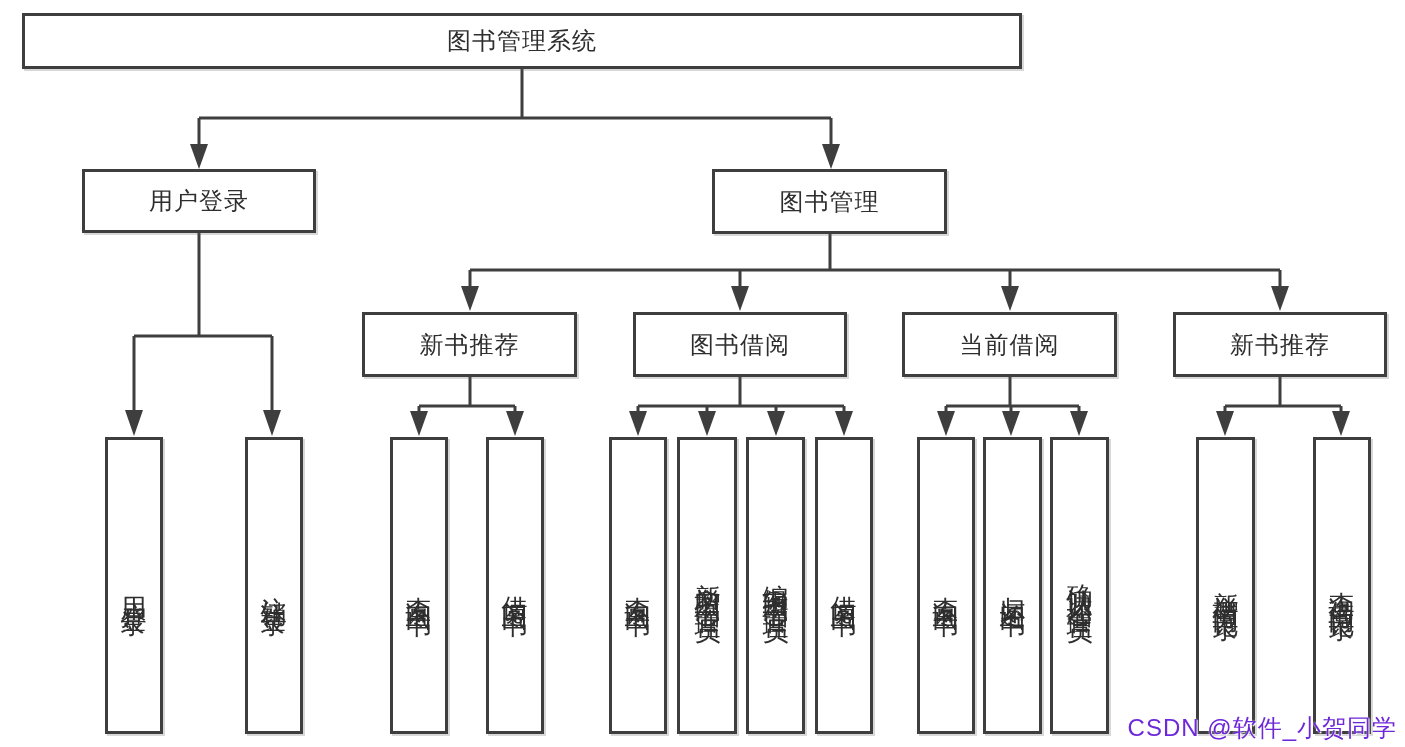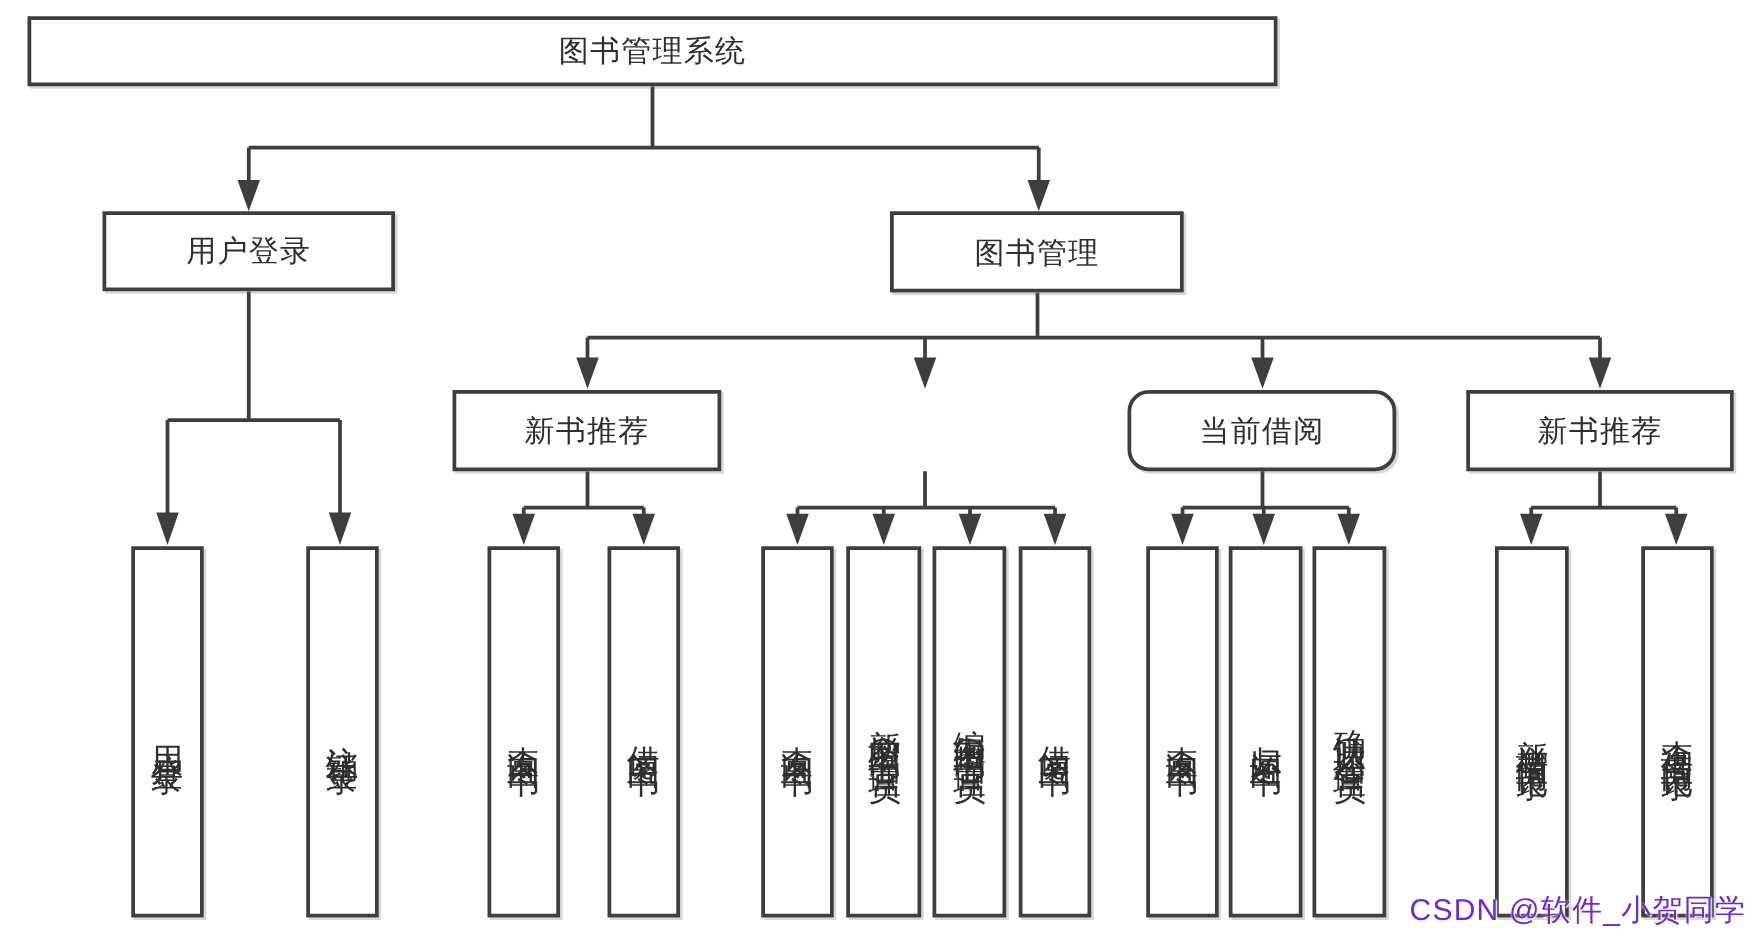--- a/index.html
+++ b/index.html
@@ -104,21 +104,22 @@
       <polygon points="1332,411 1350,411 1341,436"></polygon>
     </g>
   </svg>
 
   <div class="node hnode" style="left:22px; top:13px; width:1000px; height:56px;">图书管理系统</div>
 
   <div class="node hnode" style="left:82px; top:169px; width:234px; height:64px;">用户登录</div>
   <div class="node hnode" style="left:712px; top:169px; width:235px; height:65px;">图书管理</div>
 
   <div class="node hnode" style="left:362px; top:312px; width:215px; height:65px;">新书推荐</div>
-  <div class="node hnode" style="left:902px; top:312px; width:215px; height:65px;border-radius:17px;">当前借阅</div>
+  <div class="node hnode" style="left:633px; top:312px; width:214px; height:65px;">图书借阅</div>
+  <div class="node hnode" style="left:902px; top:312px; width:215px; height:65px;">当前借阅</div>
   <div class="node hnode" style="left:1173px; top:312px; width:214px; height:65px;">新书推荐</div>
 
   <div class="node leaf" style="left:105px; top:437px; width:58px; height:297px;">用户登录</div>
   <div class="node leaf" style="left:245px; top:437px; width:58px; height:297px;">注销登录</div>
 
   <div class="node leaf" style="left:390px; top:437px; width:58px; height:297px;">查询图书</div>
   <div class="node leaf" style="left:486px; top:437px; width:58px; height:297px;">借阅图书</div>
 
   <div class="node leaf" style="left:609px; top:437px; width:58px; height:297px;">查询图书</div>
   <div class="node leaf" style="left:677px; top:437px; width:60px; height:297px;">新增图书（管理员）</div>

